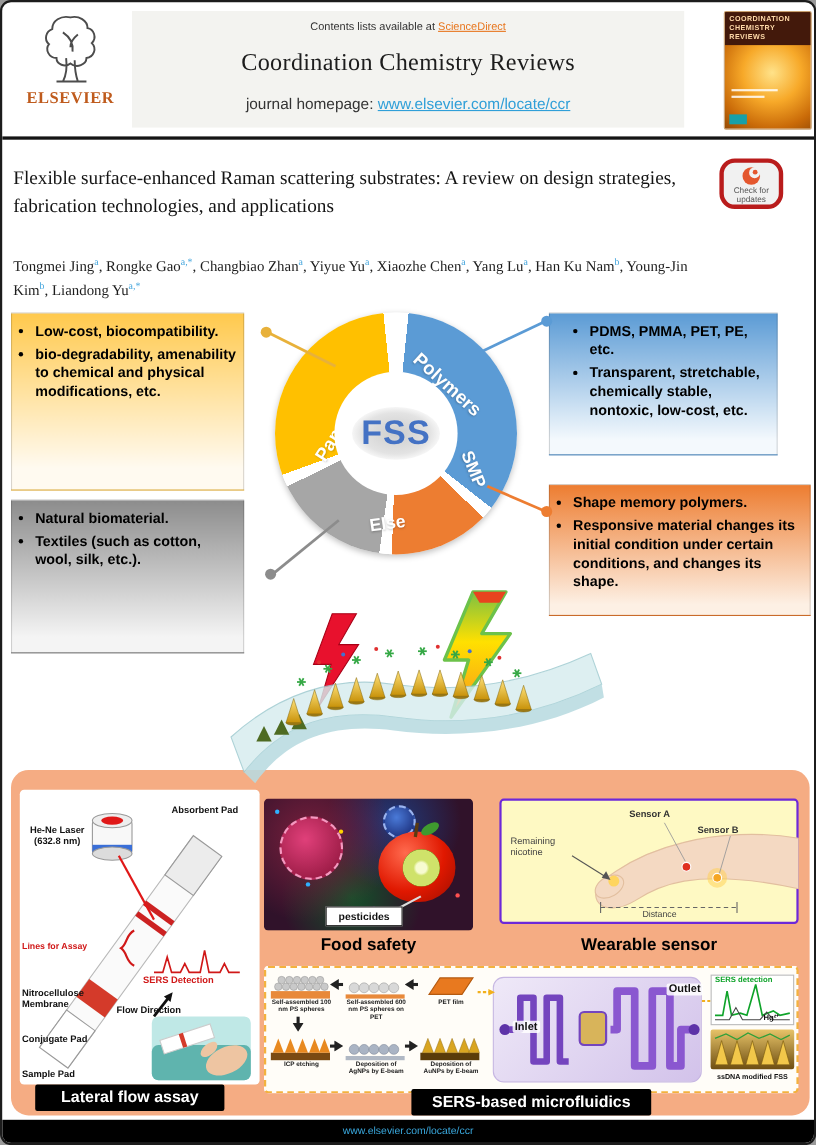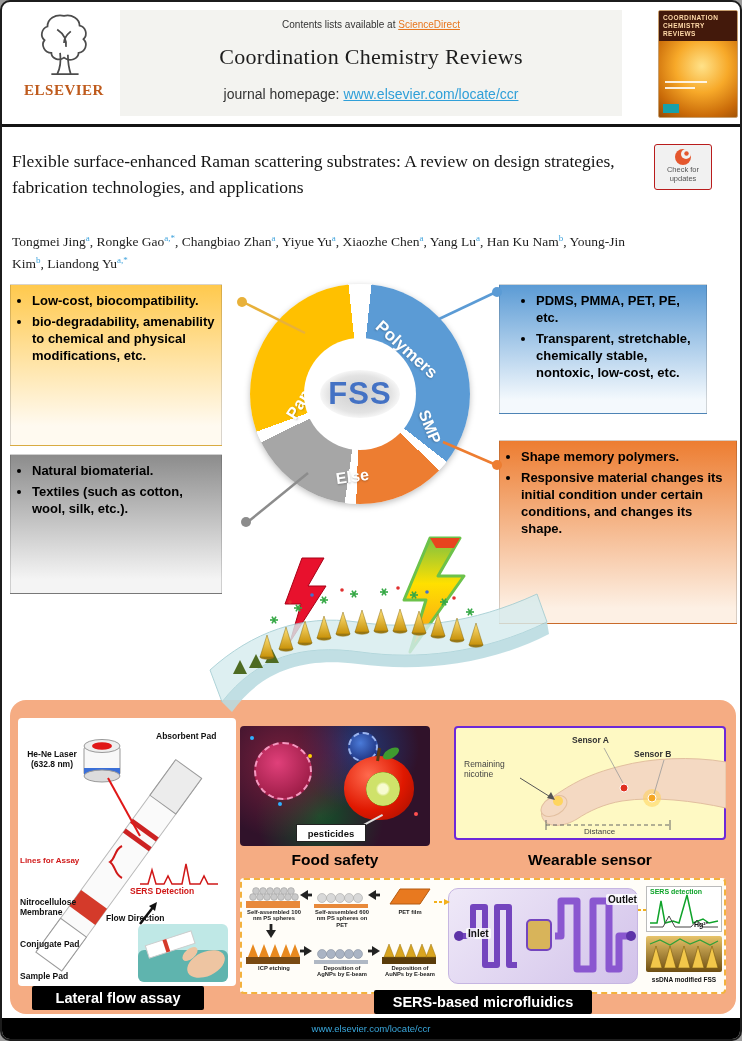--- a/index.html
+++ b/index.html
@@ -22,35 +22,35 @@
   .cover{left:656px;top:8px;width:78px;height:106px;border:1px solid #c8a070;border-radius:2px;
          overflow:hidden;background:radial-gradient(circle at 55% 52%, #ffe289 0%, #f7a929 38%, #c96a08 72%, #8a4404 100%);}
   .cover-head{background:#43190b;color:#ffd9a8;font-weight:bold;font-size:6.5px;line-height:1.25;
               padding:3px 4px;text-align:left;letter-spacing:.4px;}
   .cover-bar{position:absolute;background:rgba(255,255,255,.85);height:2px;}
   .cover-teal{position:absolute;left:4px;bottom:4px;width:16px;height:9px;background:#18a0a8;}
   .black-rule{left:0;top:122px;width:742px;height:3px;background:#141414;}
 
   
   .art-title{left:10px;top:146px;width:630px;font-size:17.5px;line-height:1.5;color:#141414;}
-  .badge{left:652px;top:142px;width:58px;height:46px;background:#f1f1f1;border:1px solid #b91c1c;
-         border-radius:3px;text-align:center;padding-top:3px;box-sizing:border-box;}
+  .badge{left:652px;top:142px;width:58px;height:46px;background:#f1f1f1;border:4px solid #b91c1c;
+         border-radius:14px;text-align:center;padding-top:3px;box-sizing:border-box;}
   .badge-txt{font-size:7.5px;color:#555;line-height:1.15;}
   .authors{left:10px;top:228px;width:648px;font-size:13.5px;line-height:1.65;color:#1d1d1d;}
   .authors sup{font-size:9px;color:#3fa3dc;}
 
   
   .callout{font-weight:bold;font-size:13px;color:#000;line-height:1.3;box-sizing:border-box;
            padding:8px 6px 6px 4px;border:1px solid rgba(0,0,0,.15);}
   .callout ul{margin:0;padding-left:17px;}
   .callout li{margin-bottom:4px;}
   .co-paper{left:8px;top:282px;width:212px;height:162px;background:linear-gradient(#ffc94d,#fffaf0 88%);}
   .co-polymers{left:497px;top:282px;width:208px;height:130px;background:linear-gradient(#5b9bd5,#f4f9fd 90%);padding-left:19px;}
   .co-else{left:8px;top:452px;width:212px;height:140px;background:linear-gradient(#8c8c8c,#f4f4f4 90%);}
-  .co-smp{left:497px;top:438px;width:238px;height:184px;background:linear-gradient(#ed7d31,#fdf0e4 92%);}
+  .co-smp{left:497px;top:438px;width:238px;height:120px;background:linear-gradient(#ed7d31,#fdf0e4 92%);}
 
   
   .donut{left:248px;top:282px;width:220px;height:220px;border-radius:50%;
          background:conic-gradient(#fff 0deg 6deg,#5b9bd5 6deg 128deg,#fff 128deg 134deg,
                     #ed7d31 134deg 182deg,#fff 182deg 188deg,#a6a6a6 188deg 244deg,
                     #fff 244deg 250deg,#ffc000 250deg 354deg,#fff 354deg 360deg);
          box-shadow:0 2px 6px rgba(0,0,0,.25);}
   .donut-hole{position:absolute;left:54px;top:54px;width:112px;height:112px;border-radius:50%;background:#fff;
               display:flex;align-items:center;justify-content:center;}
   .fss-cloud{position:absolute;width:80px;height:48px;border-radius:50%;

